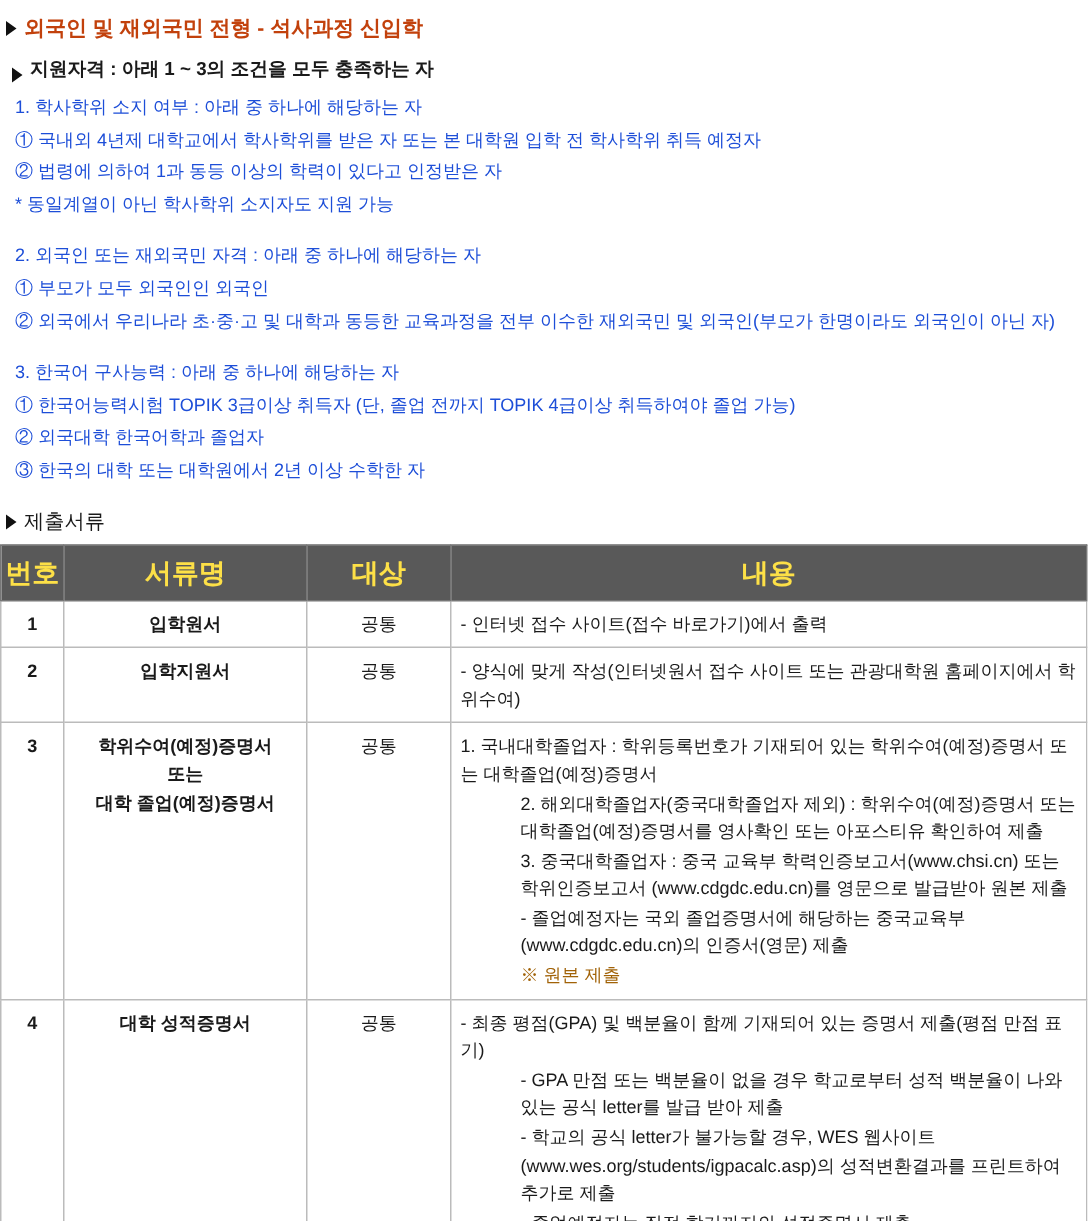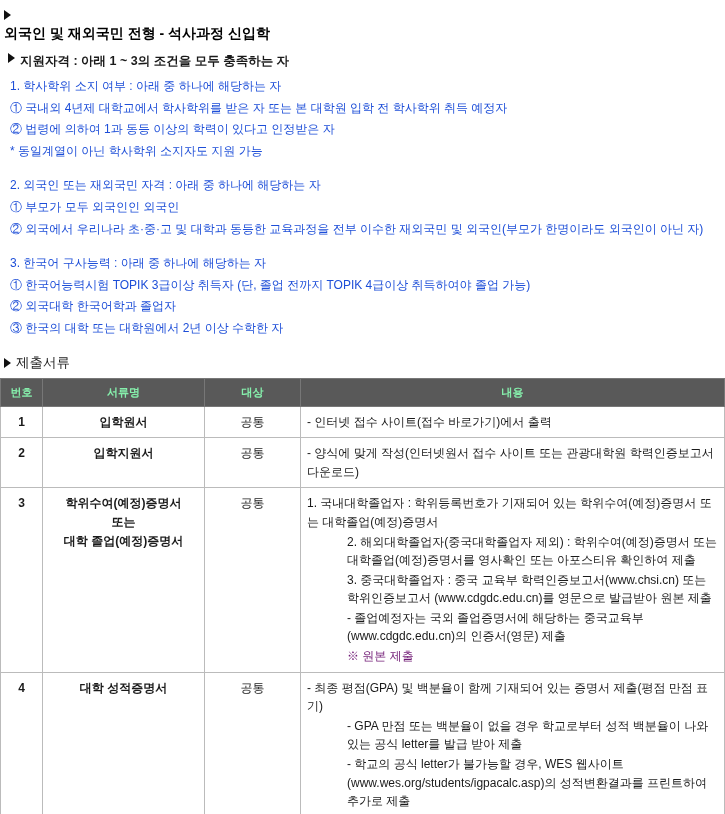--- a/index.html
+++ b/index.html
@@ -15,46 +15,45 @@
     -webkit-font-smoothing: antialiased;
   }
   .page {
     width: 725px;
     box-sizing: border-box;
     padding: 6px 0 0 0;
   }
   .section-title {
     font-size: 14px;
     font-weight: bold;
-    color: #000000;
+    color: #c2410c;
     margin: 4px 0 10px 4px;
     display: flex;
-    align-items: flex-start;
+    align-items: center;
     gap: 5px;
-    flex-direction: column;
   }
   .tri {
     display: inline-block;
     width: 0;
     height: 0;
     border-left: 7px solid #111;
     border-top: 5px solid transparent;
     border-bottom: 5px solid transparent;
     position: relative;
     top: 0px;
   }
   .block {
     margin: 0 0 0 4px;
   }
   .sub-head {
     font-size: 12.5px;
     font-weight: bold;
     margin: 10px 0 7px 4px;
     display: flex;
-    align-items: flex-start;
+    align-items: flex-end;
     gap: 5px;
   }
   .line {
     font-size: 12px;
     line-height: 1.55;
     margin: 0 0 3px 6px;
     color: #1d4ed8;
   }
   .line.indent {
     margin-left: 6px;
@@ -70,22 +69,22 @@
     align-items: center;
     gap: 5px;
   }
   table.docs {
     border-collapse: collapse;
     width: 725px;
     table-layout: fixed;
   }
   table.docs th {
     background: #595959;
-    color: #86efac;
-    font-size: 11px;
+    color: #fde047;
+    font-size: 18px;
     font-weight: bold;
     border: 1px solid #777;
     padding: 6px 2px;
     text-align: center;
   }
   table.docs td {
     border: 1px solid #bbb;
     font-size: 12px;
     padding: 6px 6px;
     vertical-align: top;
@@ -108,21 +107,21 @@
   }
   td.c-content {
     text-align: left;
   }
   .col-no { width: 42px; }
   .col-name { width: 162px; }
   .col-target { width: 96px; }
   .col-content { width: auto; }
 
   .red {
-    color: #701a75;
+    color: #a16207;
   }
   .cline {
     margin: 0;
   }
   .cline + .cline { margin-top: 1px; margin-left: 40px; }
 </style>
 </head>
 <body>
 
 <div class="page">
@@ -190,21 +189,21 @@
           <td class="c-target">공통</td>
           <td class="c-content">
             <div class="cline">- 인터넷 접수 사이트(접수 바로가기)에서 출력</div>
           </td>
         </tr>
         <tr>
           <td class="c-no">2</td>
           <td class="c-name">입학지원서</td>
           <td class="c-target">공통</td>
           <td class="c-content">
-            <div class="cline">- 양식에 맞게 작성(인터넷원서 접수 사이트 또는 관광대학원 학력인증보고서 다운로드)</div>
+            <div class="cline">- 양식에 맞게 작성(인터넷원서 접수 사이트 또는 관광대학원 홈페이지에서 학위수여)</div>
           </td>
         </tr>
         <tr>
           <td class="c-no">3</td>
           <td class="c-name">학위수여(예정)증명서<br>또는<br>대학 졸업(예정)증명서</td>
           <td class="c-target">공통</td>
           <td class="c-content">
             <div class="cline">1. 국내대학졸업자 : 학위등록번호가 기재되어 있는 학위수여(예정)증명서 또는 대학졸업(예정)증명서</div>
             <div class="cline">2. 해외대학졸업자(중국대학졸업자 제외) : 학위수여(예정)증명서 또는 대학졸업(예정)증명서를 영사확인 또는 아포스티유 확인하여 제출</div>
             <div class="cline">3. 중국대학졸업자 : 중국 교육부 학력인증보고서(www.chsi.cn) 또는 학위인증보고서 (www.cdgdc.edu.cn)를 영문으로 발급받아 원본 제출</div>

